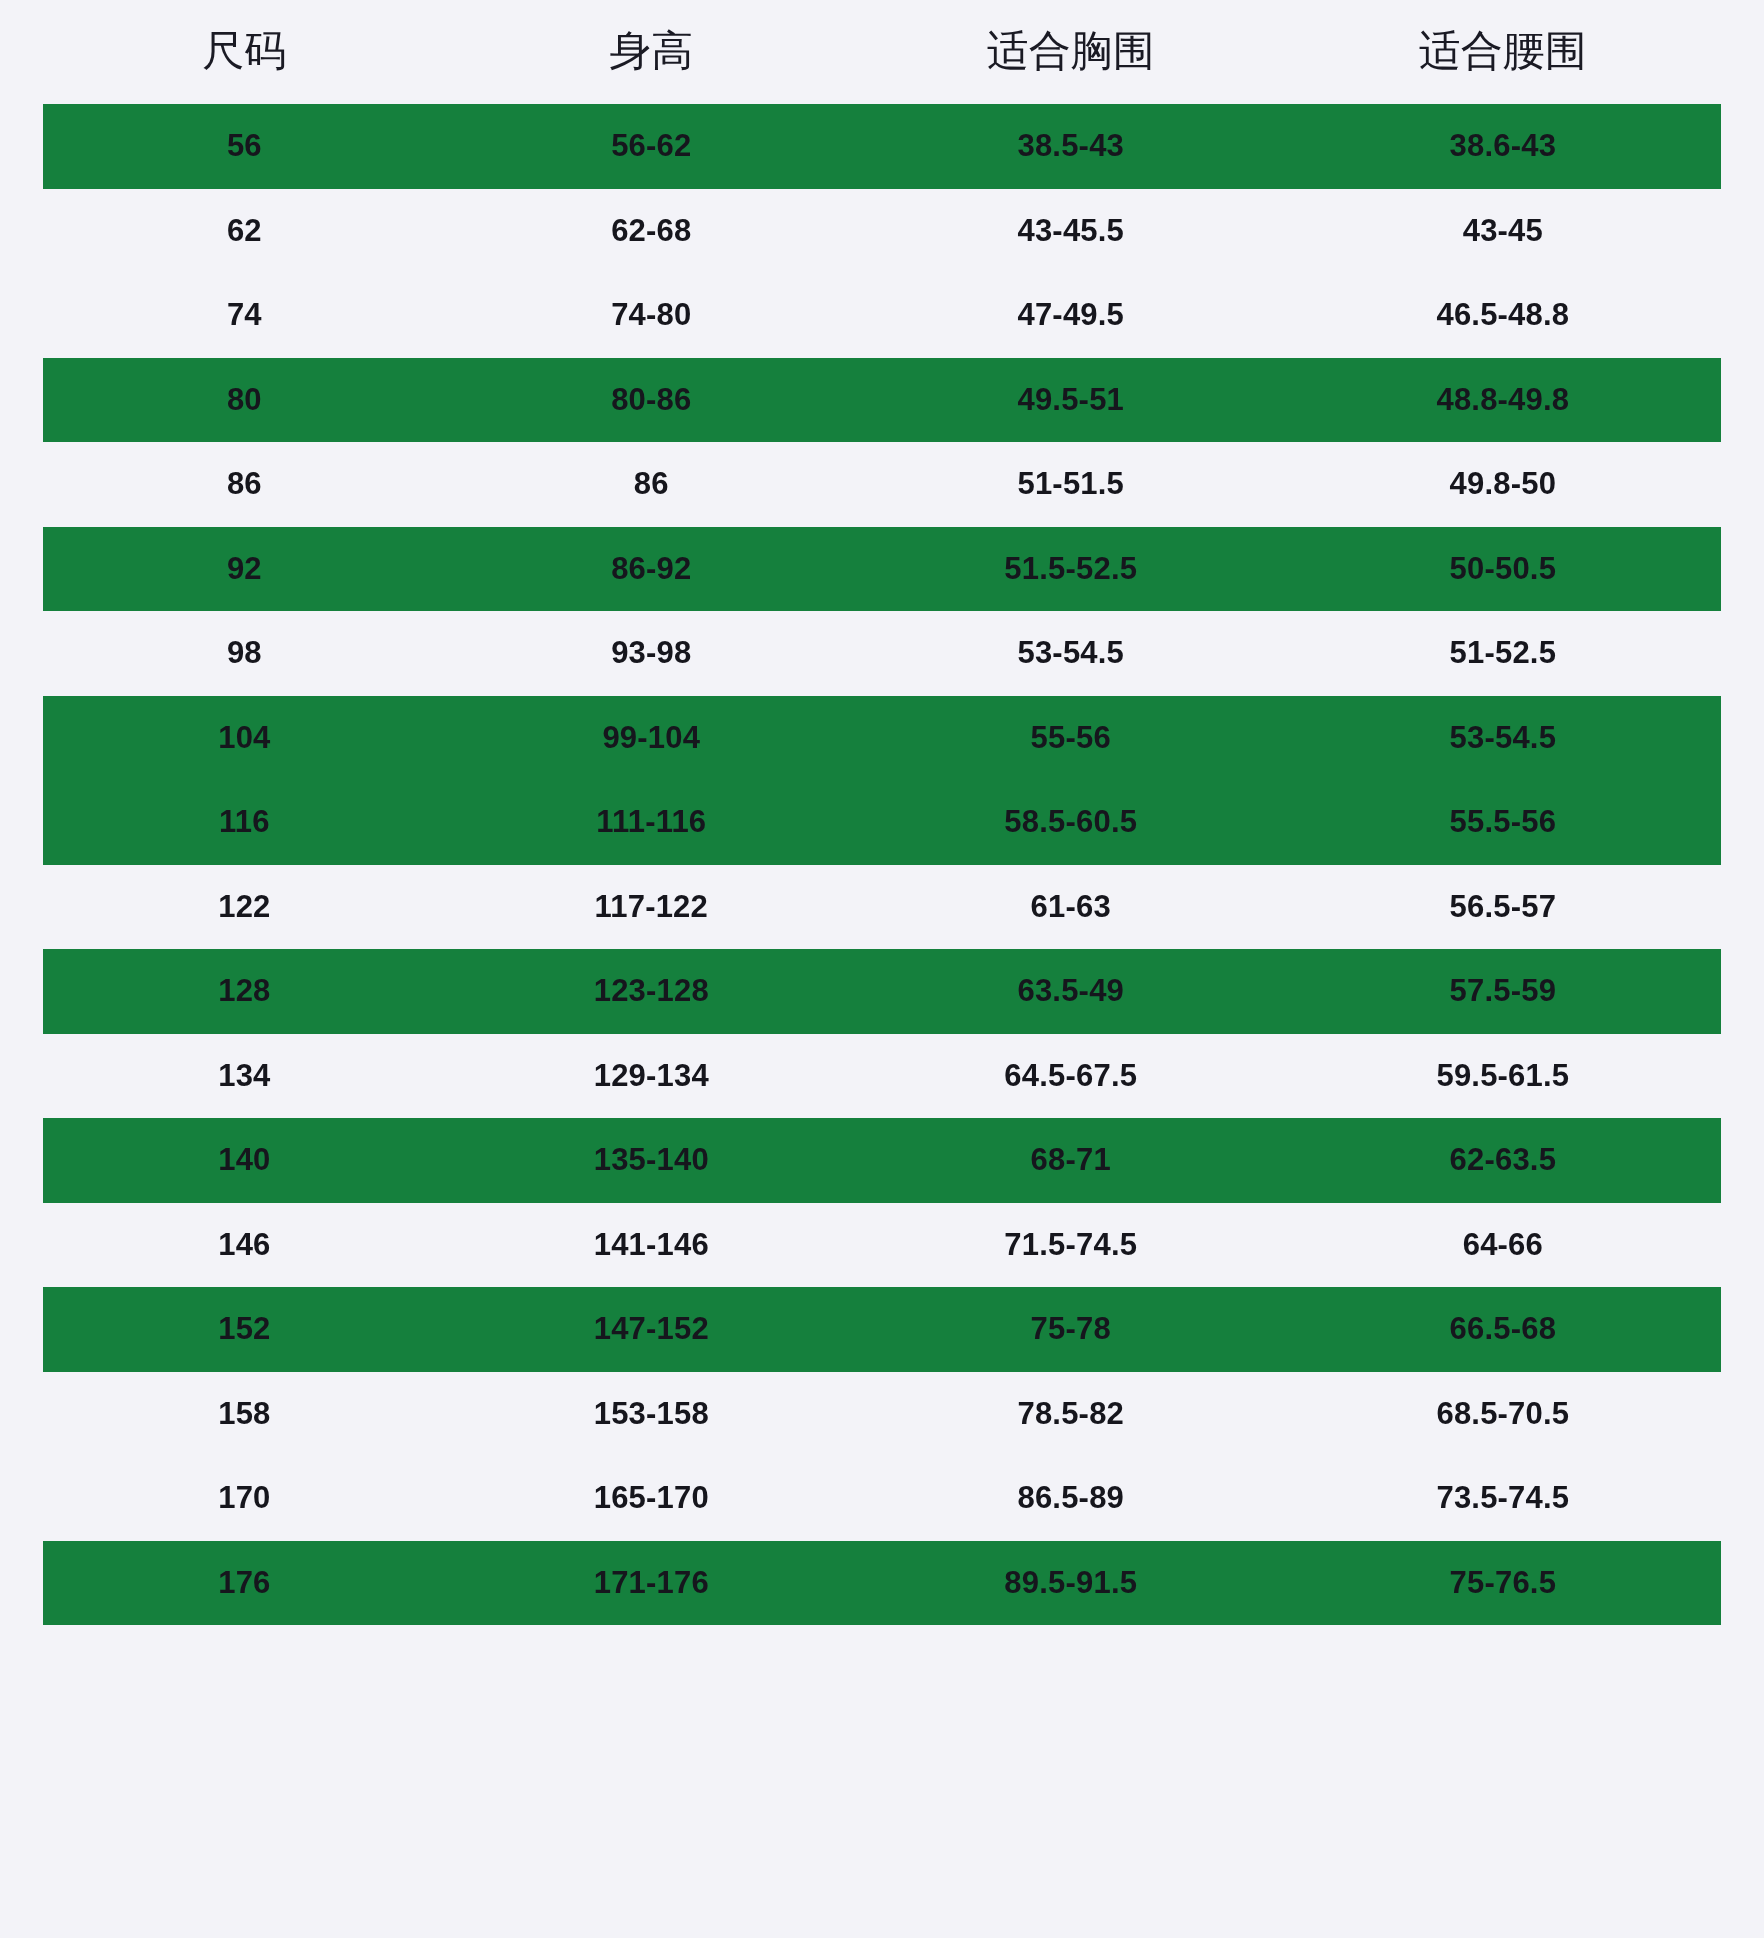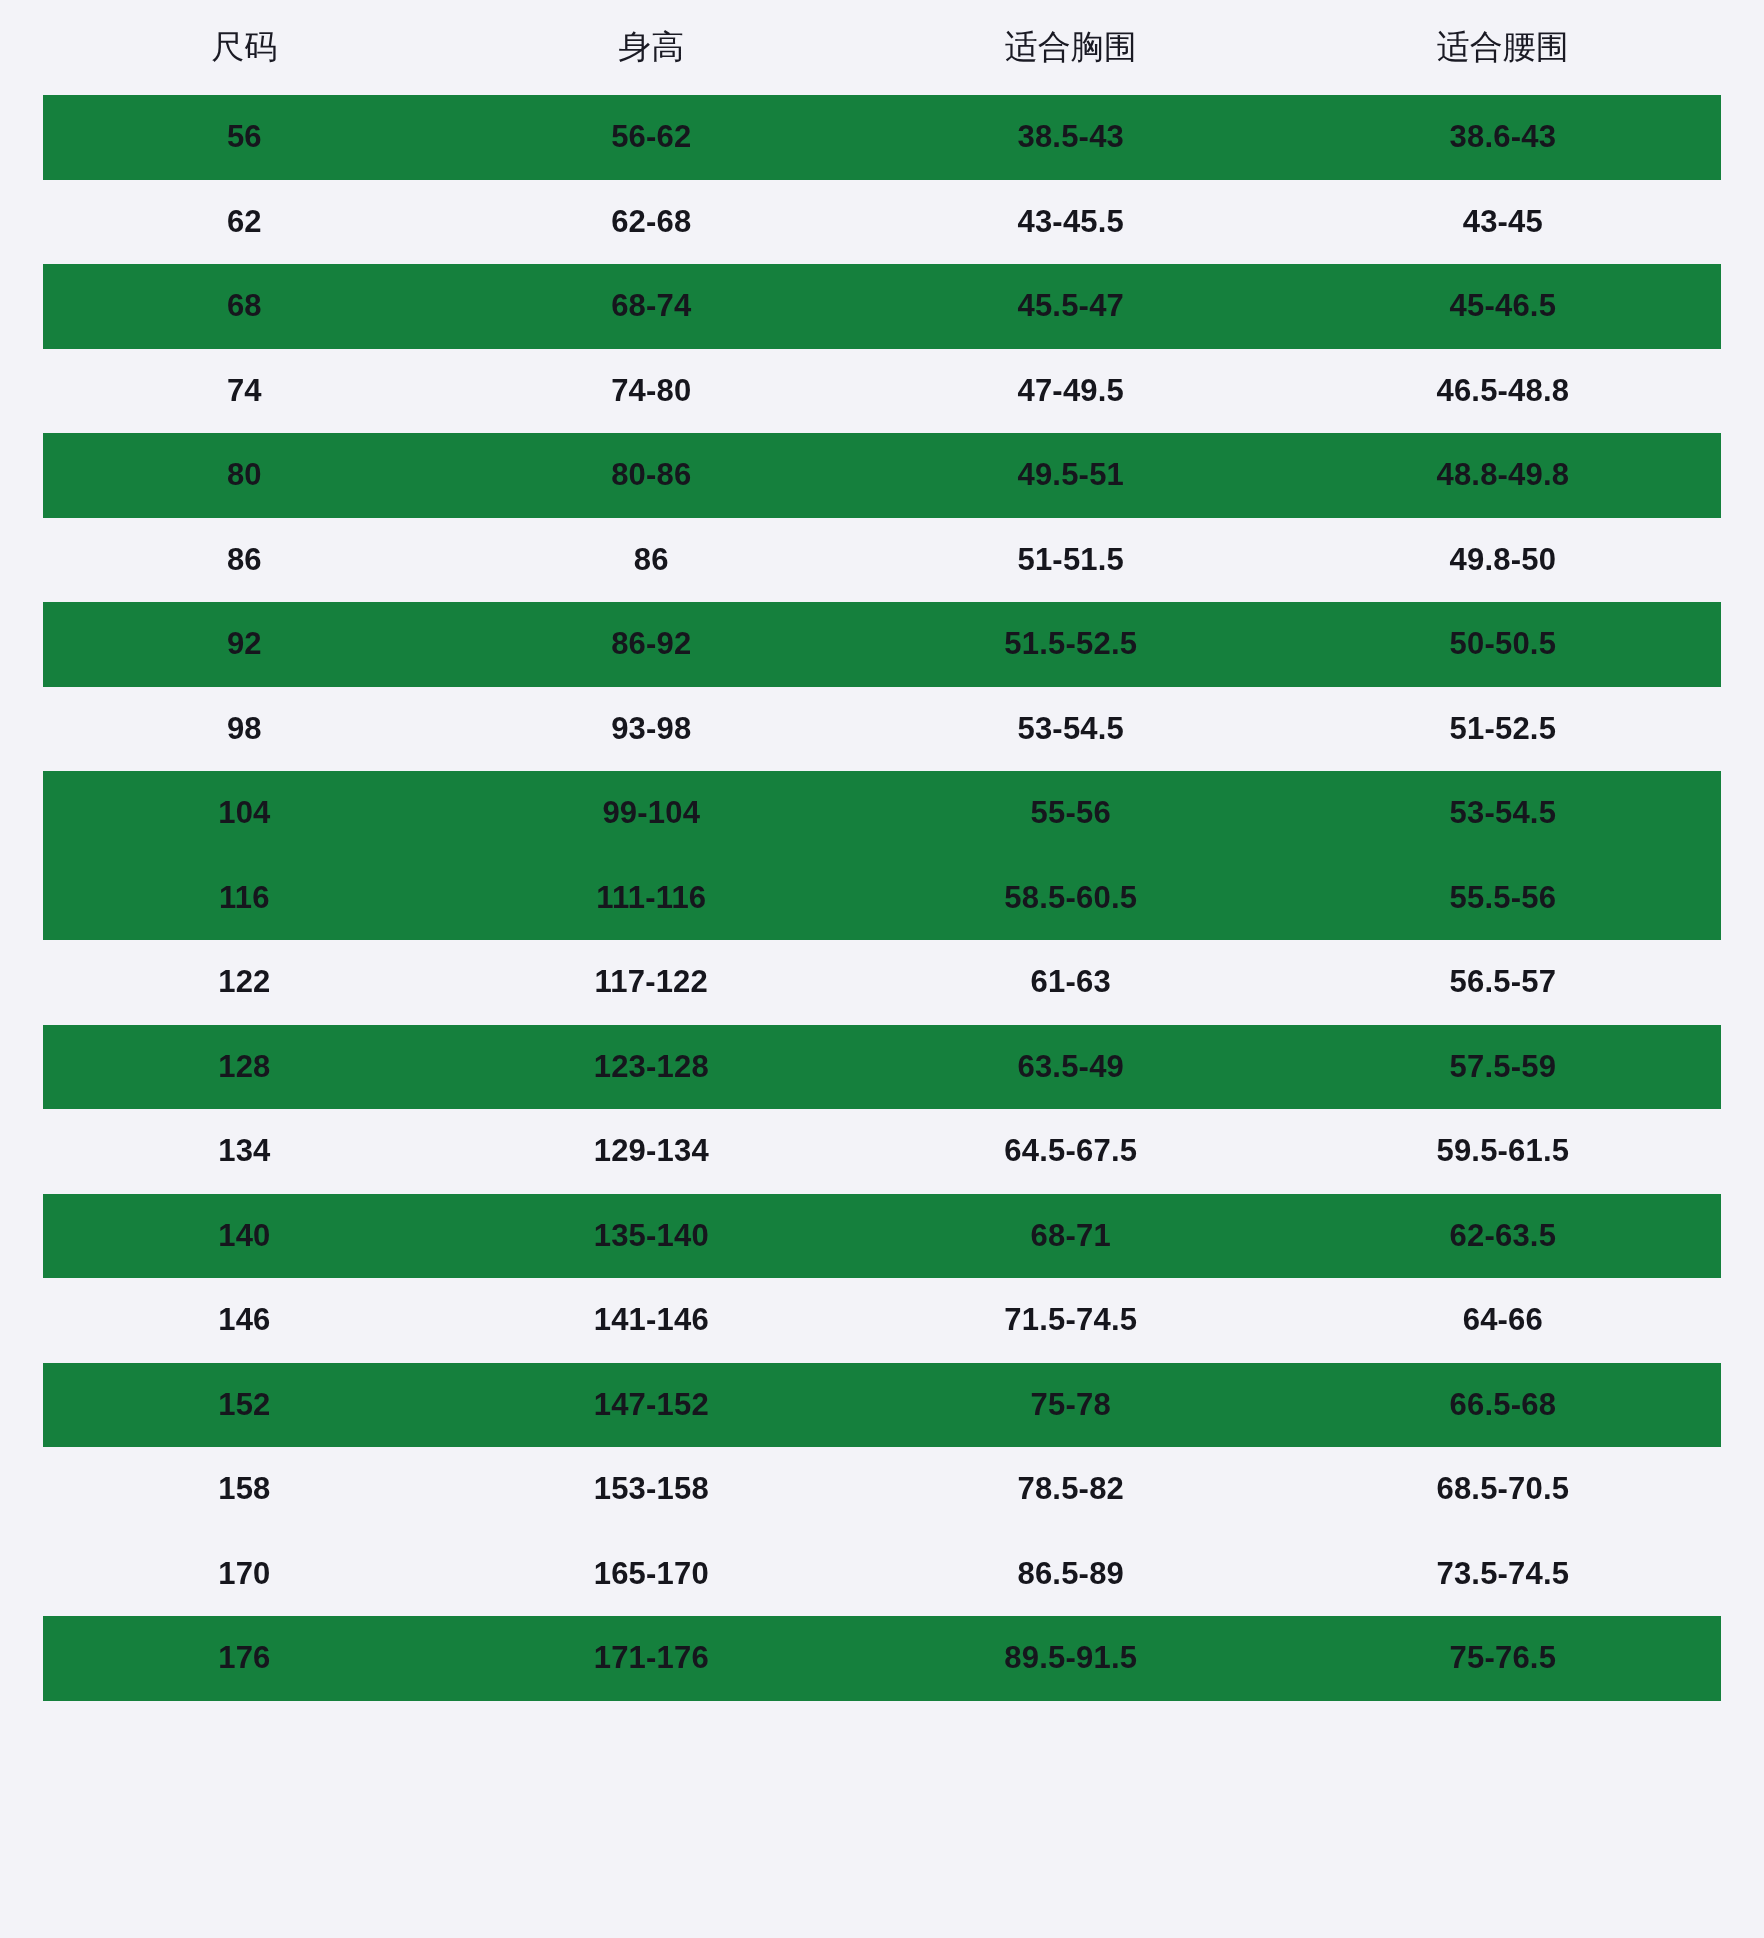--- a/index.html
+++ b/index.html
@@ -30,21 +30,21 @@
   }
 
   .chart-table col.c-size   { width: 24.0%; }
   .chart-table col.c-height { width: 24.5%; }
   .chart-table col.c-bust   { width: 25.5%; }
   .chart-table col.c-waist  { width: 26.0%; }
 
   .chart-table thead th {
     background: #f3f3f8;
     color: #1a1a24;
-    font-size: 33px;
+    font-size: 42px;
     font-weight: 400;
     line-height: 1;
     text-align: center;
     padding: 30px 0 32px 0;
     border: 0;
     white-space: nowrap;
   }
 
   .chart-table tbody td {
     text-align: center;
@@ -90,26 +90,20 @@
           <td>56-62</td>
           <td>38.5-43</td>
           <td>38.6-43</td>
         </tr>
         <tr class="row-even">
           <td>62</td>
           <td>62-68</td>
           <td>43-45.5</td>
           <td>43-45</td>
         </tr>
-        <tr class="row-odd">
-          <td>68</td>
-          <td>68-74</td>
-          <td>45.5-47</td>
-          <td>45-46.5</td>
-        </tr>
         <tr class="row-even">
           <td>74</td>
           <td>74-80</td>
           <td>47-49.5</td>
           <td>46.5-48.8</td>
         </tr>
         <tr class="row-odd">
           <td>80</td>
           <td>80-86</td>
           <td>49.5-51</td>

